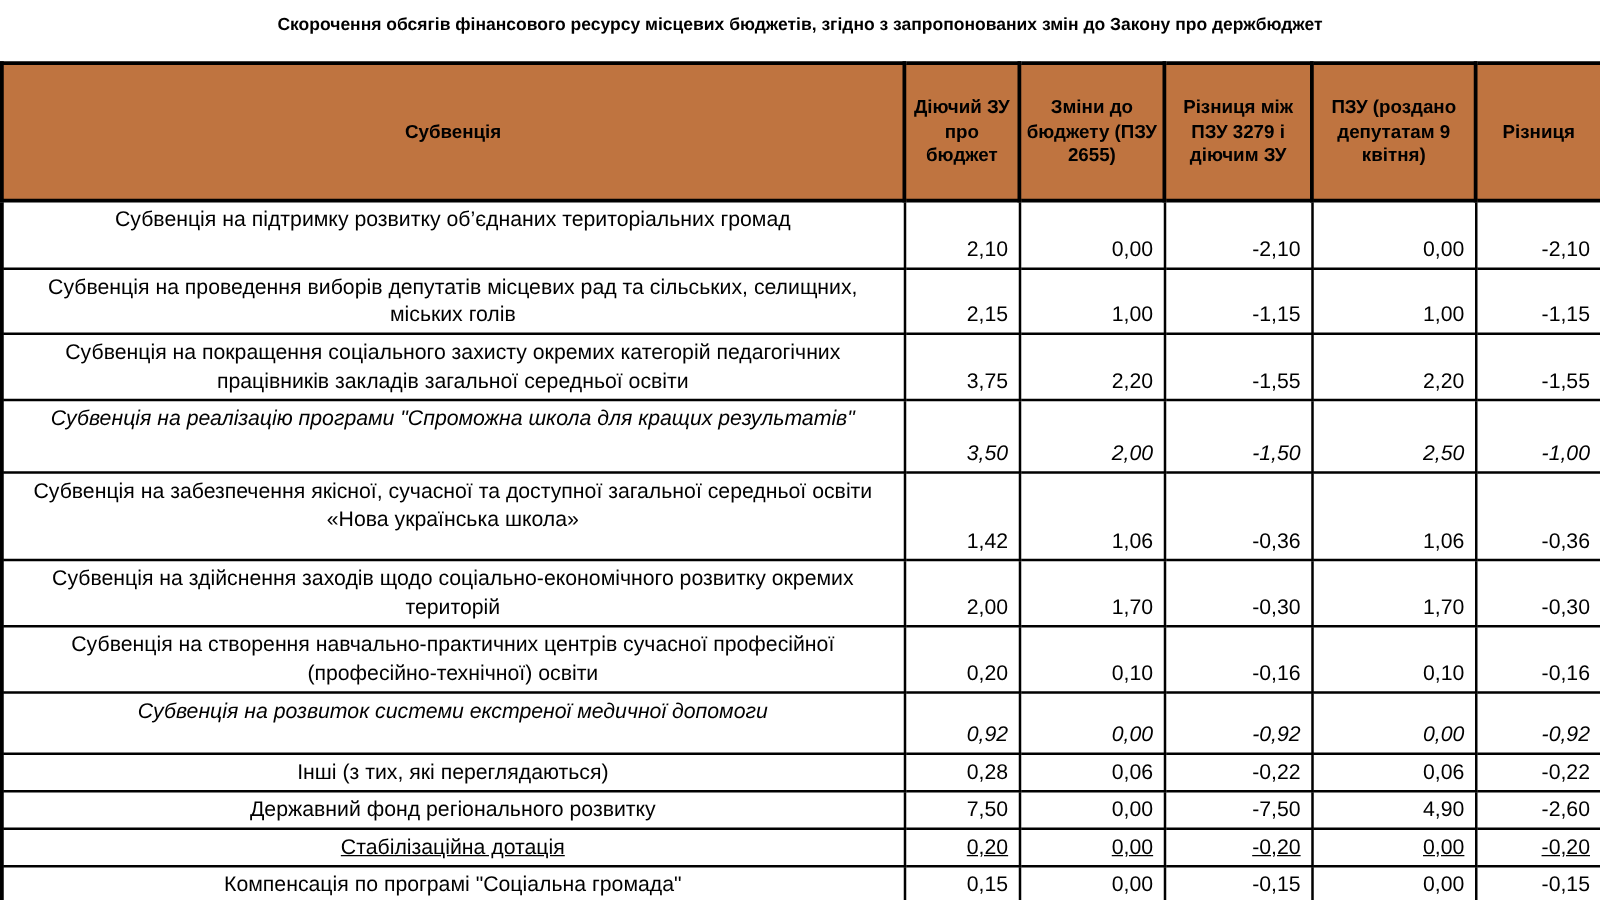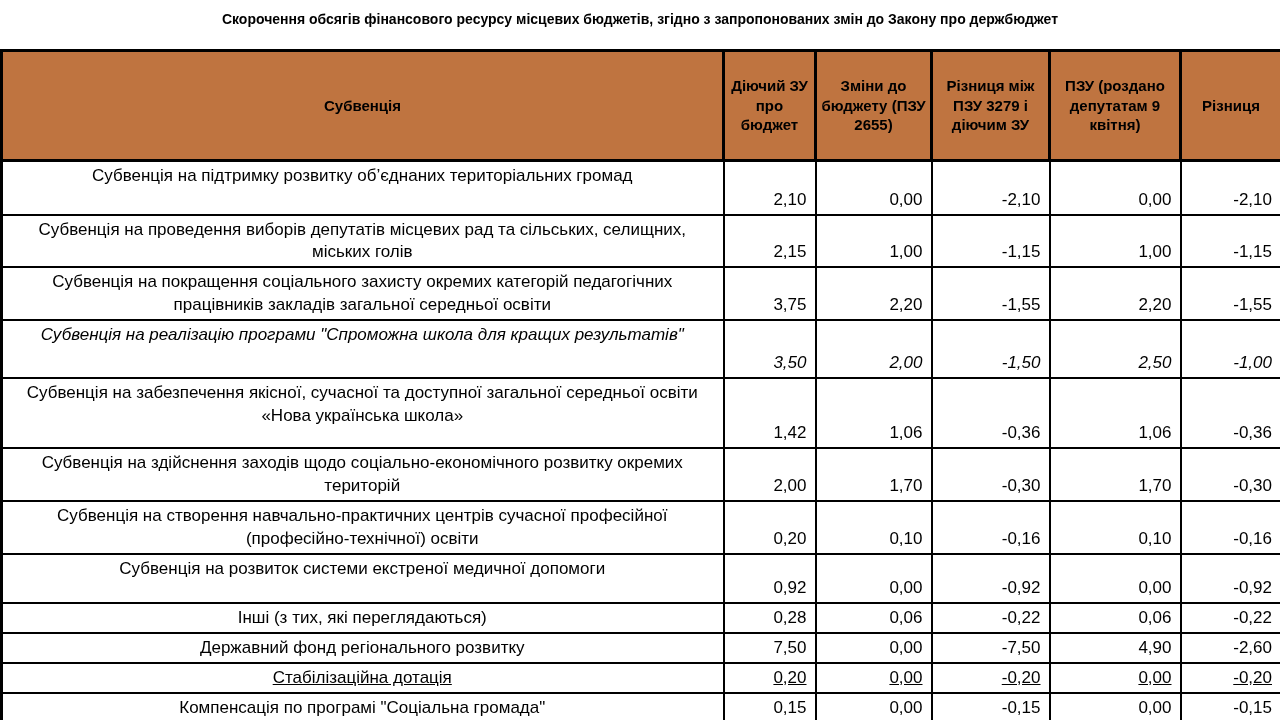--- a/index.html
+++ b/index.html
@@ -54,21 +54,21 @@
     white-space:nowrap;
   }
   
   tbody tr:nth-child(1){height:54px;}
   tbody tr:nth-child(2){height:52px;}
   tbody tr:nth-child(3){height:50px;margin-top:23px;}
   tbody tr:nth-child(4){height:58px;font-style:italic;}
   tbody tr:nth-child(5){height:70px;}
   tbody tr:nth-child(6){height:49px;}
   tbody tr:nth-child(7){height:47px;margin-top:16px;}
-  tbody tr:nth-child(8){height:49px;}
+  tbody tr:nth-child(8){height:49px;font-style:italic;}
   tbody tr:nth-child(9){height:28px;}
   tbody tr:nth-child(10){height:26px;}
   tbody tr:nth-child(11){height:26px;text-decoration:underline;}
   tbody tr:nth-child(12){height:27px;}
   tr.totals{height:27px;}
   tr.totals td.label{
     text-align:right;
     font-weight:700;
     vertical-align:middle;
     padding-right:6px;

